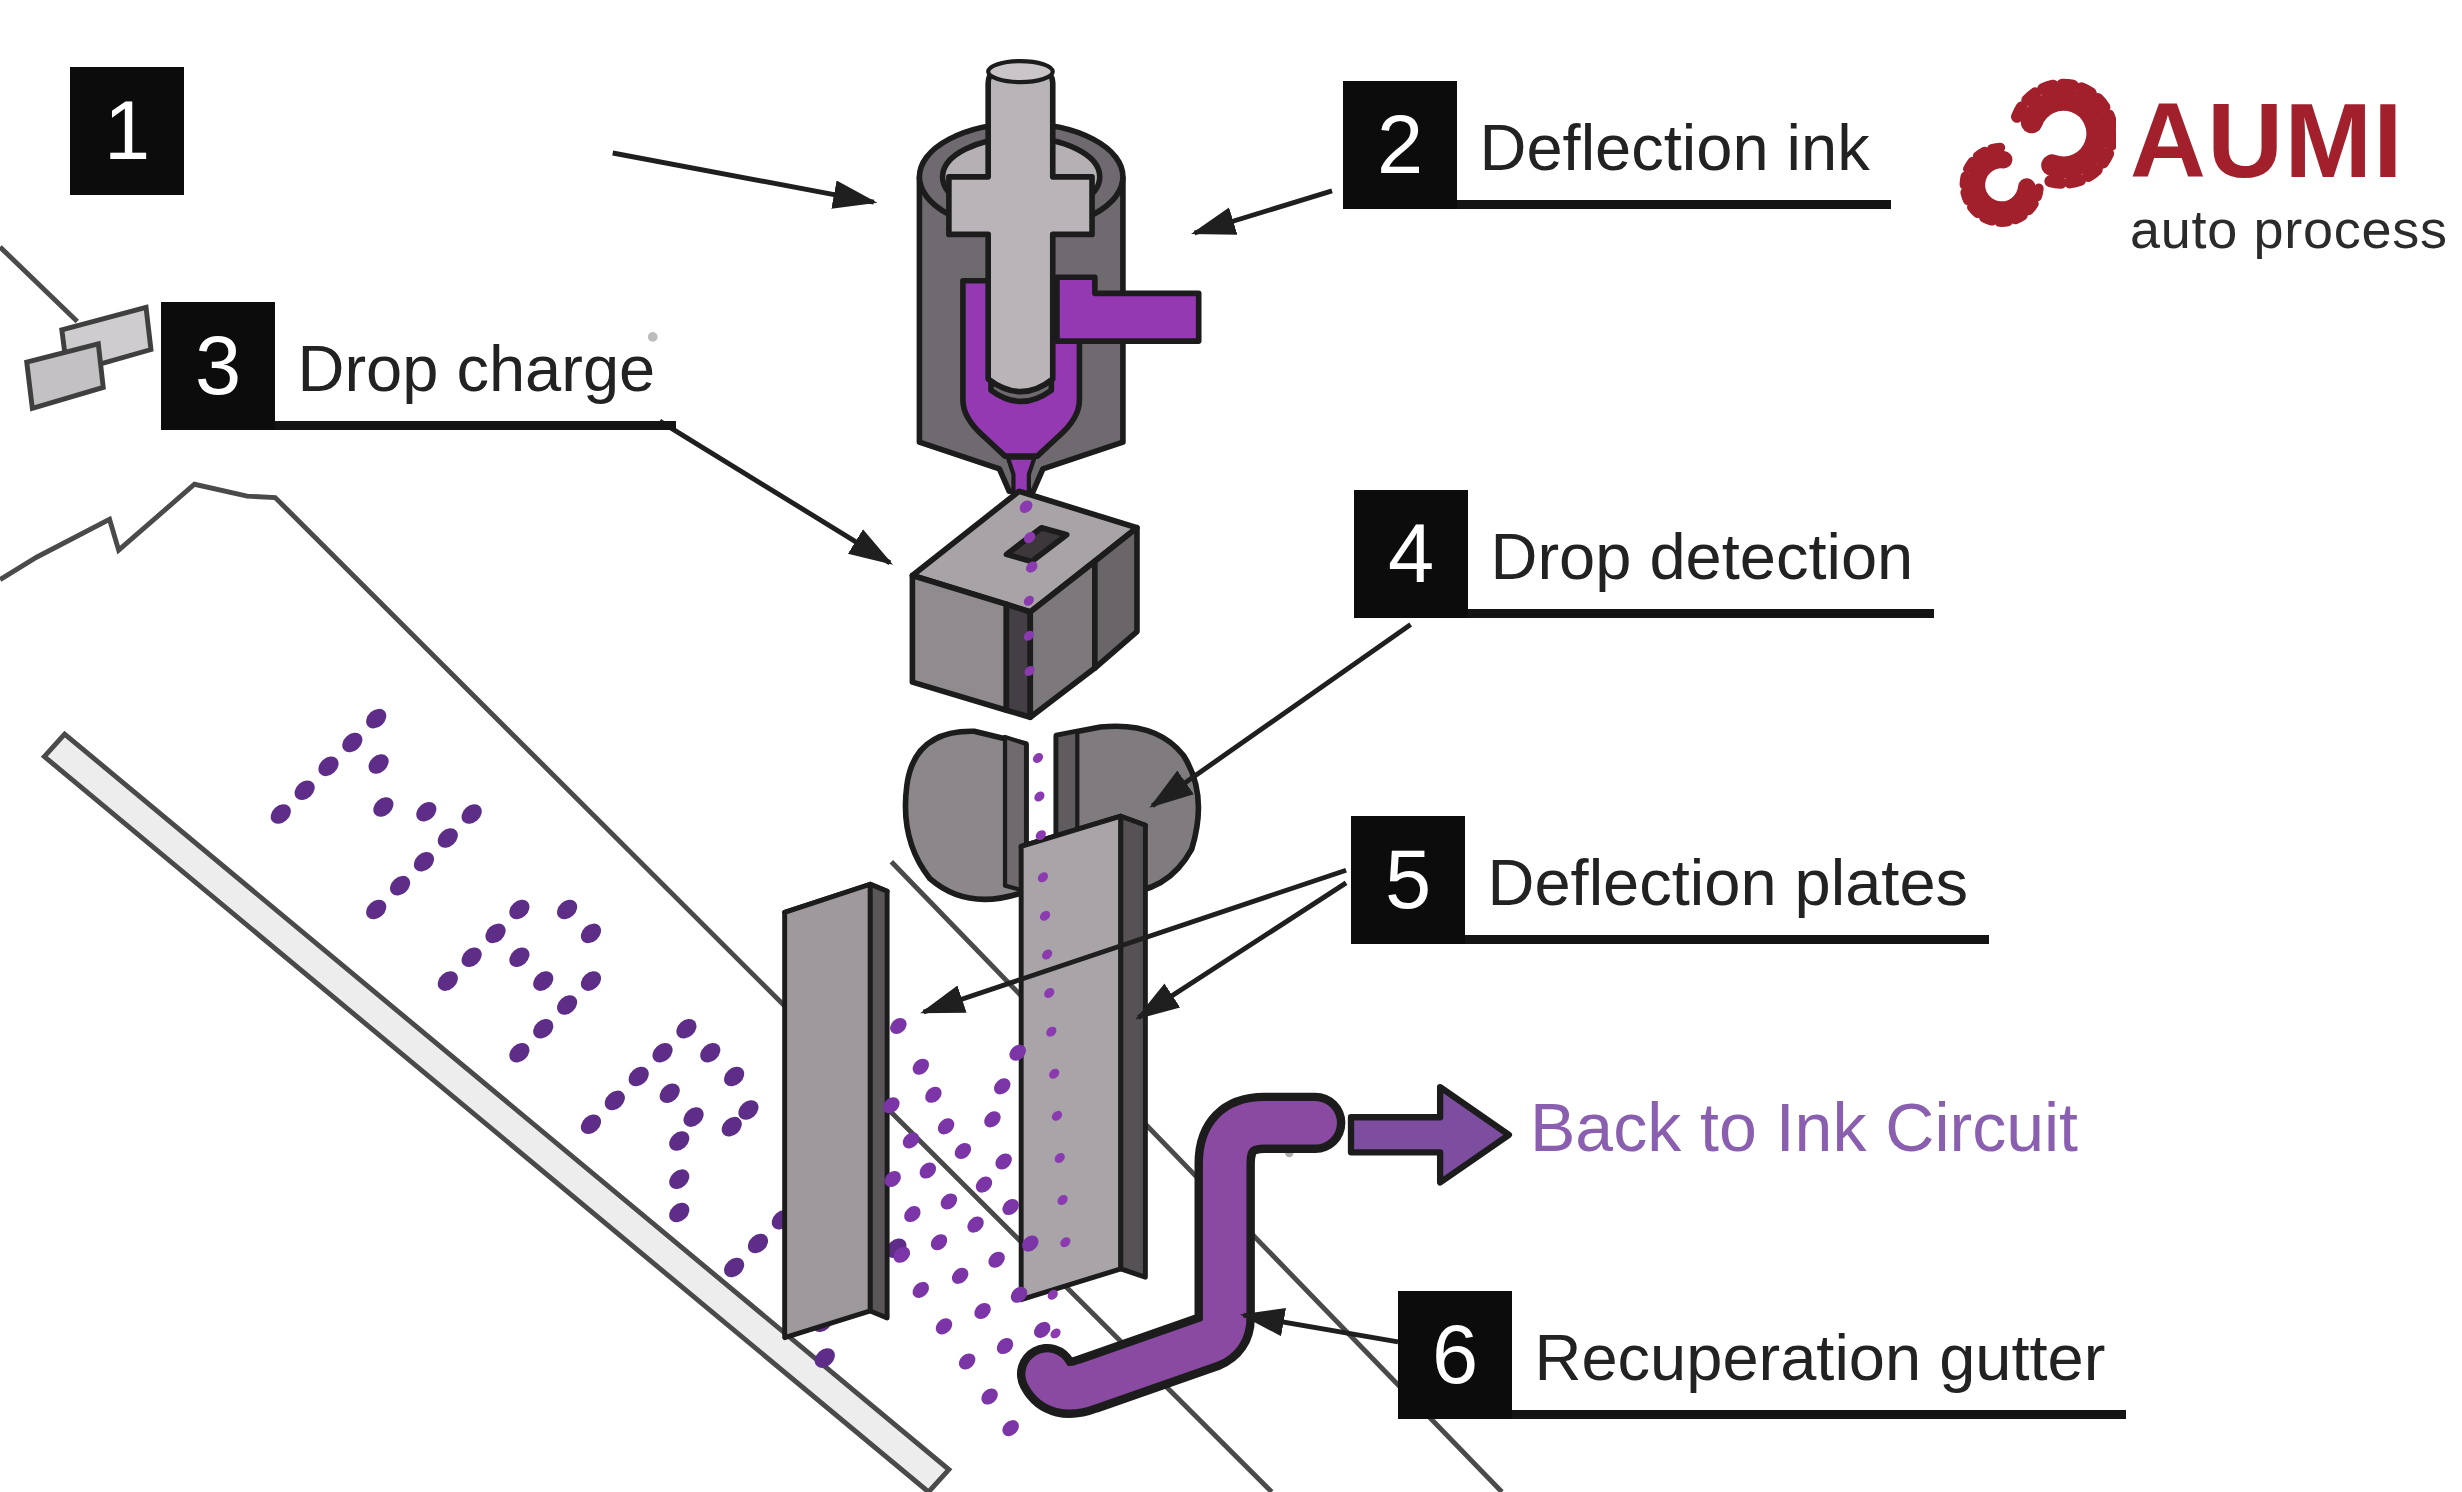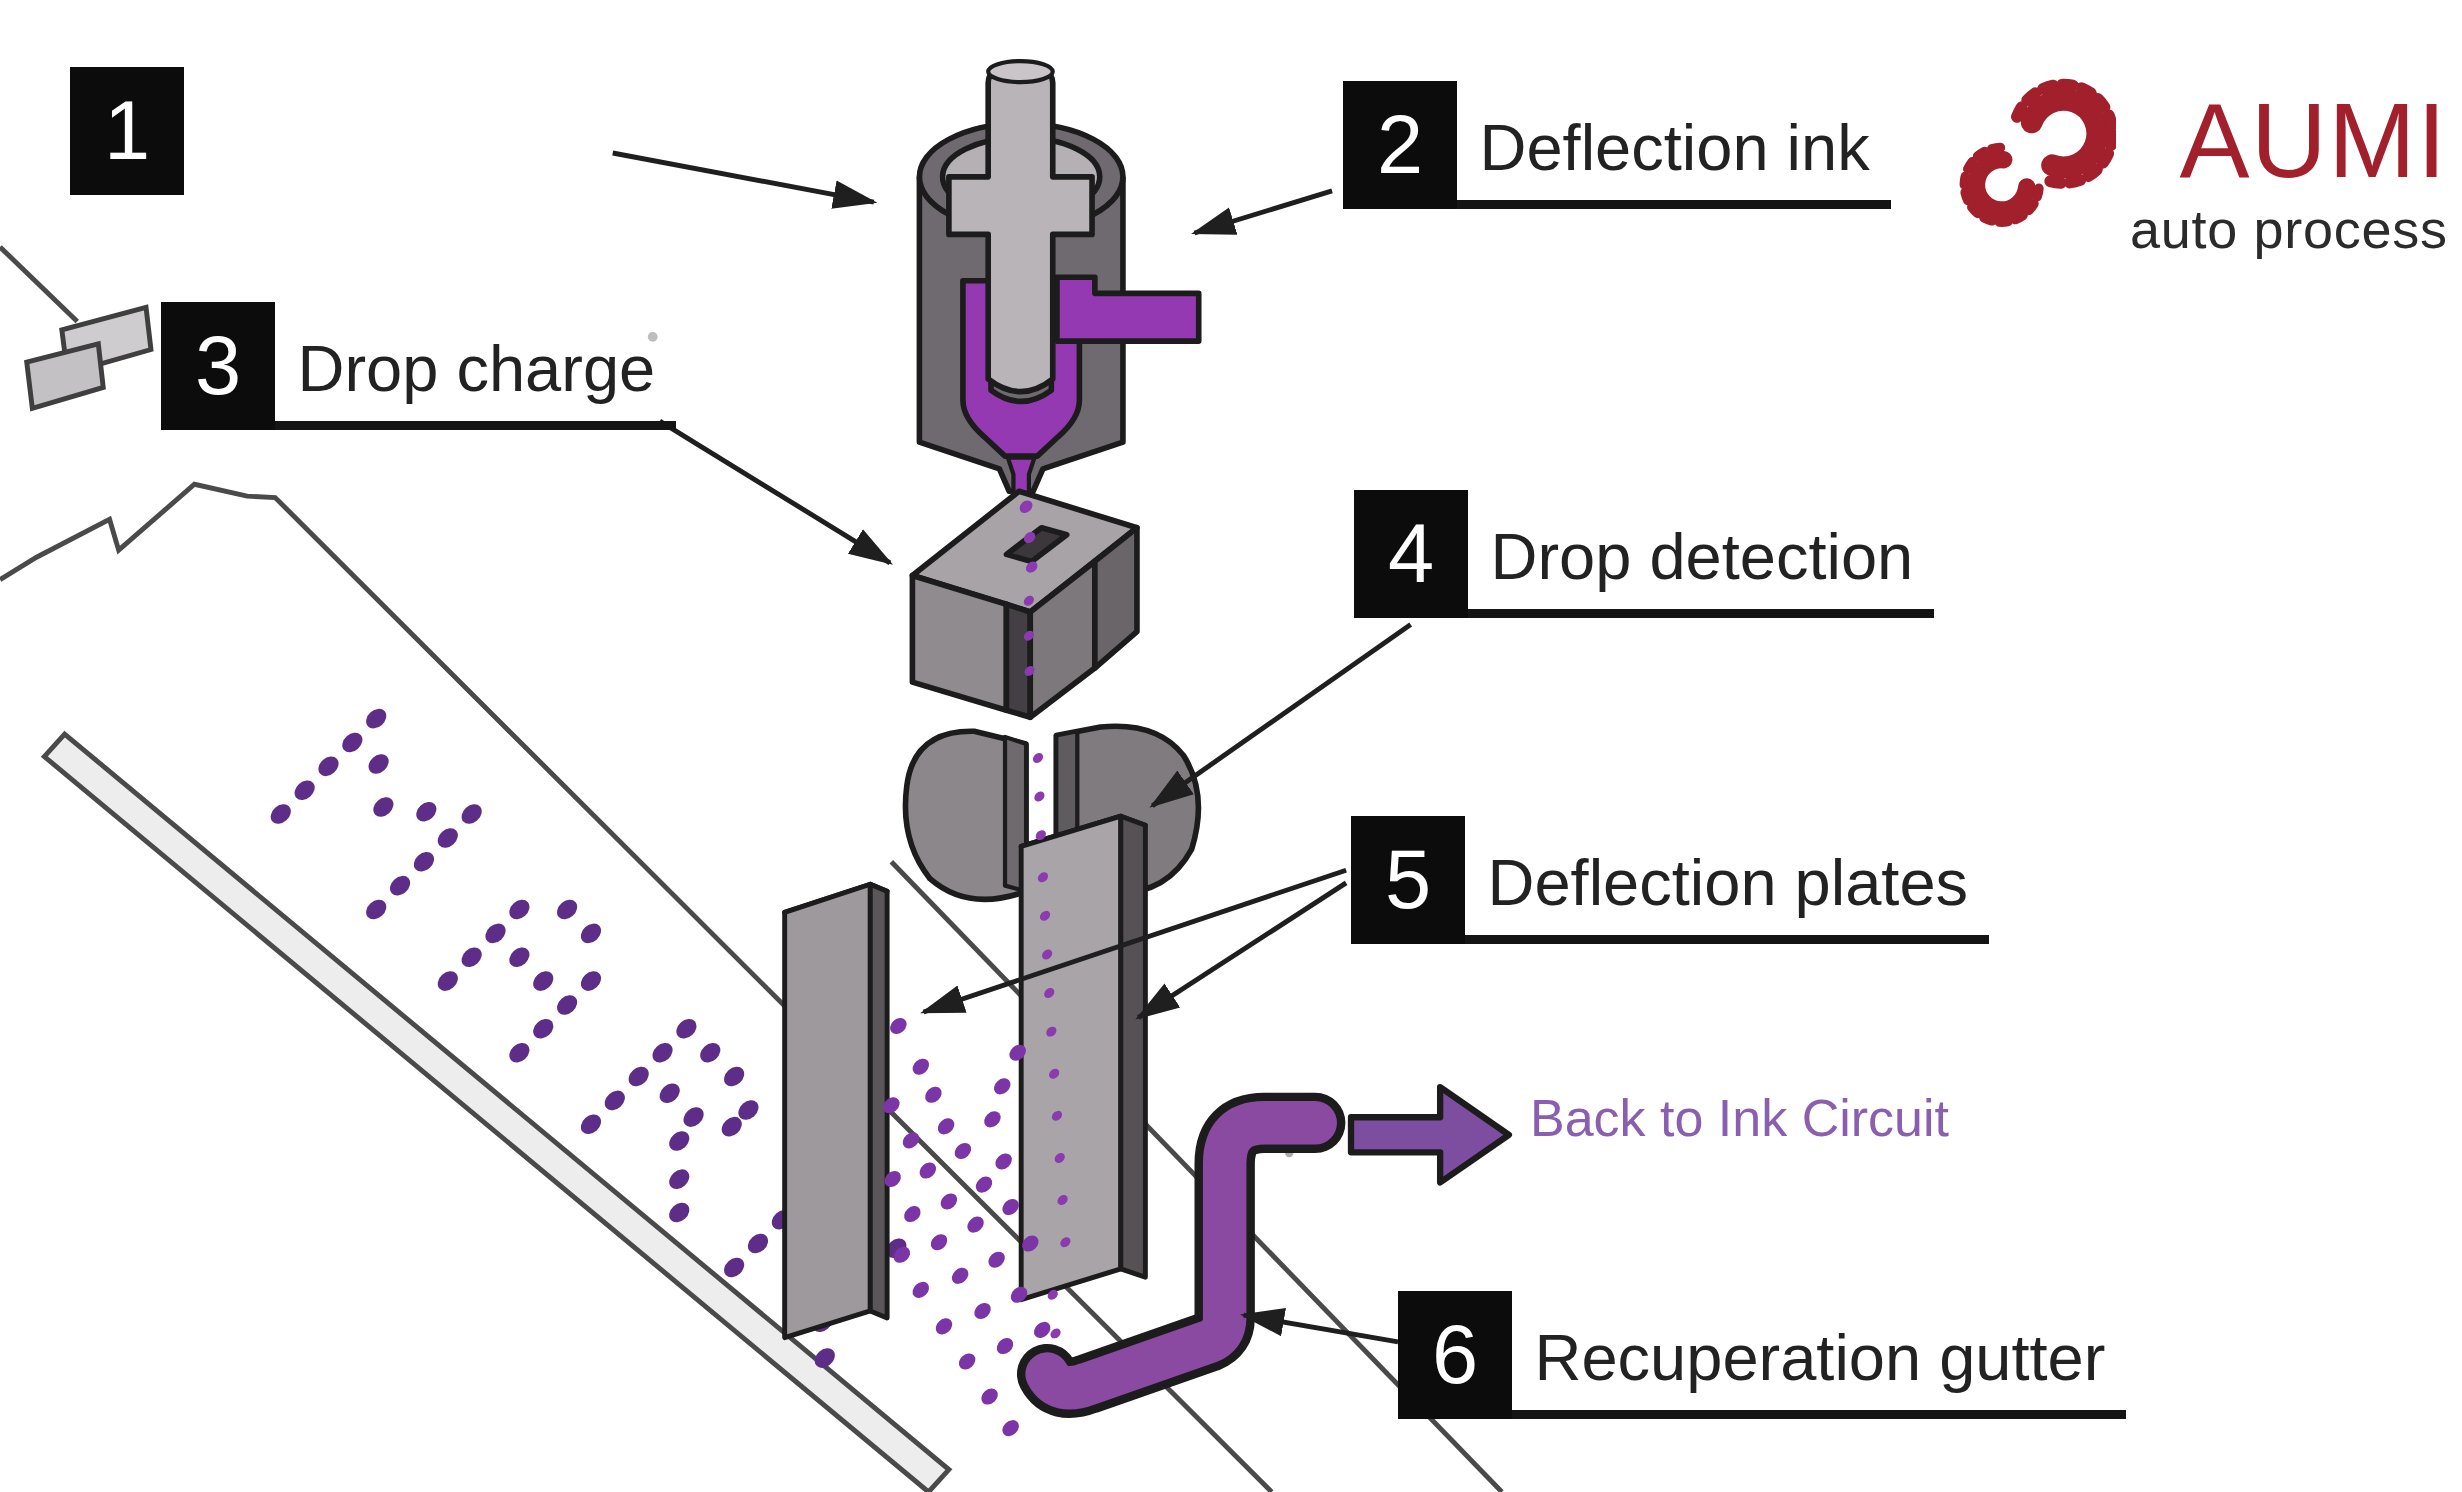--- a/index.html
+++ b/index.html
@@ -11,26 +11,26 @@
        width:114px;height:128px;font-size:83px;font-weight:400;flex:0 0 auto;}
   .txt{font-size:65px;color:#222222;border-bottom:9.8px solid #141414;
        padding:0 21px 14px 22.5px;white-space:nowrap;line-height:1.15;}
   #label-1{left:70px;top:67px;}
   #label-2{left:1343px;top:81px;}
   #label-3{left:161px;top:302px;}
   #label-4{left:1354px;top:490px;}
   #label-5{left:1351px;top:816px;}
   #label-6{left:1398px;top:1291px;}
   
-  .flow-text{position:absolute;left:1530px;top:1088px;font-size:52px;
+  .flow-text{position:absolute;left:1530px;top:1088px;font-size:68px;
              color:var(--flowText,#8a5faf);white-space:nowrap;}
   
   .logo{position:absolute;left:1958px;top:67px;display:flex;align-items:flex-start;gap:14px;}
   .logo-text{display:flex;flex-direction:column;margin-top:24px;}
-  .brand{font-size:105px;font-weight:normal;color:var(--brandRed,#a21f2c);line-height:0.95;letter-spacing:1.4px;text-align:right;}
+  .brand{font-size:105px;font-weight:bold;color:var(--brandRed,#a21f2c);line-height:0.95;letter-spacing:1.4px;}
   .tagline{font-size:54px;font-weight:normal;color:var(--taglineGray,#2b2b2b);letter-spacing:0.7px;margin-top:7px;}
 </style>
 </head>
 <body>
 
 <div class="canvas">
 
   <svg class="art" width="2462" height="1492" viewBox="0 0 3508 2126">
     <defs>
       <marker id="ah" viewBox="0 0 12 9" refX="11" refY="4.5" markerWidth="9" markerHeight="7" orient="auto">

